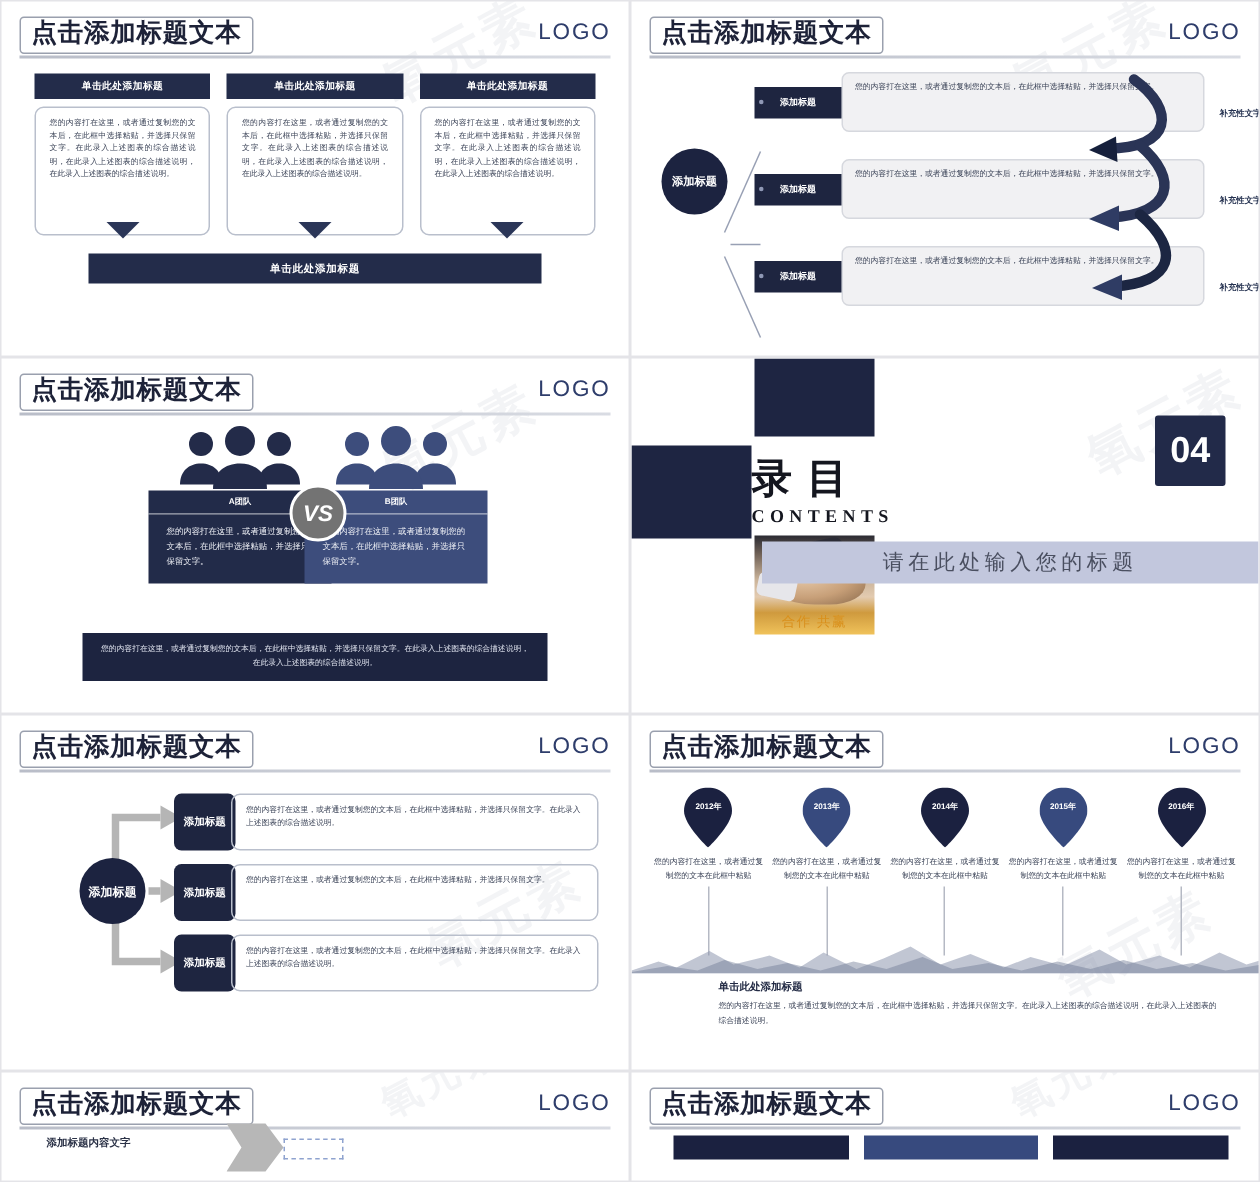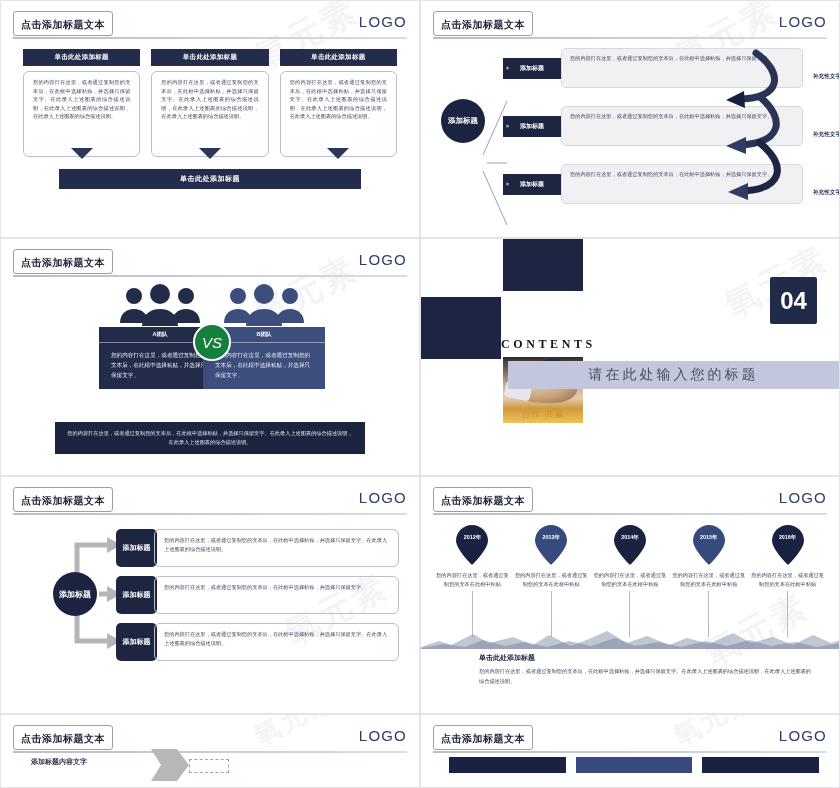--- a/index.html
+++ b/index.html
@@ -3,21 +3,21 @@
 <meta charset="utf-8">
 <style>
   html,body{margin:0;padding:0;background:#fff;}
   body{width:840px;height:788px;overflow:hidden;font-family:"Liberation Sans","DejaVu Sans",sans-serif;}
   .grid{width:840px;height:788px;display:grid;grid-template-columns:420px 420px;grid-template-rows:238px 238px 238px 74px;background:#e9e9ec;gap:0;}
   .slide{position:relative;background:#fff;overflow:hidden;border:1px solid #e4e4e8;box-sizing:border-box;}
 
   
   .shead{position:absolute;left:12px;right:12px;top:10px;height:26px;}
   .title-box{display:inline-block;border:1.4px solid #9aa0ae;border-radius:3px;padding:2px 7px 3px 7px;background:#fff;}
-  .title-box span{font-size:10px;font-weight:bold;color:#1d2238;letter-spacing:.5px;line-height:13px;}
+  .title-box span{font-size:17px;font-weight:bold;color:#1d2238;letter-spacing:.5px;line-height:13px;}
   .logo{position:absolute;right:0;top:2px;font-size:15px;font-weight:normal;color:#2e3d6b;letter-spacing:1.2px;}
   .hrule{position:absolute;left:12px;right:12px;top:36px;height:2px;background:linear-gradient(to right,#b9bdc8,#d9dce3);}
 
   
   .s1-cols{position:absolute;left:22px;right:22px;top:48px;display:flex;gap:11px;}
   .s1-col{flex:1;}
   .s1-cap{background:#232c4a;color:#fff;font-size:6.5px;font-weight:bold;text-align:center;padding:4px 0;letter-spacing:.3px;}
   .s1-body{border:1px solid #b9bfcc;border-radius:6px;margin-top:5px;padding:6px 9px;height:86px;box-sizing:border-box;}
   .s1-body p{margin:0;font-size:5.2px;line-height:8.6px;color:#3c4458;text-align:justify;}
   .s1-arrows{position:absolute;left:22px;right:22px;top:147px;display:flex;gap:11px;}
@@ -40,21 +40,21 @@
   .s3-wrap{position:absolute;left:0;right:0;top:34px;bottom:0;}
   .s3-team{position:absolute;top:10px;width:122px;}
   .s3-team.left{left:98px;}
   .s3-team.right{left:202px;}
   .s3-icon{height:44px;display:flex;align-items:flex-end;justify-content:center;}
   .s3-cap{color:#fff;font-size:5.5px;font-weight:bold;text-align:center;padding:4px 0;border-bottom:1px solid rgba(255,255,255,.45);}
   .s3-card{padding:7px 12px 9px 12px;}
   .s3-card p{margin:0;font-size:5.6px;line-height:10px;color:#eceef4;}
   .s3-left .s3-cap,.s3-left .s3-card{background:#222b49;}
   .s3-right .s3-cap,.s3-right .s3-card{background:#3d4d7c;}
-  .vs{position:absolute;left:192px;top:50px;width:34px;height:34px;border-radius:50%;background:#15803d;border:2.5px solid #fff;color:#fff;font-size:15px;font-weight:normal;font-style:italic;display:flex;align-items:center;justify-content:center;z-index:3;}
+  .vs{position:absolute;left:192px;top:50px;width:34px;height:34px;border-radius:50%;background:#737373;border:2.5px solid #fff;color:#fff;font-size:15px;font-weight:bold;font-style:italic;display:flex;align-items:center;justify-content:center;z-index:3;}
   .s3-foot{position:absolute;left:54px;right:54px;top:183px;background:#1d2440;padding:7px 10px;}
   .s3-foot p{margin:0;color:#dfe3ee;font-size:5.2px;line-height:9px;text-align:center;}
 
   
   .s4{background:#fff;}
   .sq{position:absolute;background:#1e2542;}
   .s4-cn{position:absolute;left:80px;top:62px;font-size:27px;font-weight:bold;color:#14161f;letter-spacing:10px;font-family:"Liberation Serif",serif;}
   .s4-en{position:absolute;left:80px;top:98px;font-size:12px;font-weight:bold;color:#14161f;letter-spacing:3.6px;font-family:"Liberation Serif",serif;}
   .s4-photo{position:absolute;left:82px;top:118px;width:80px;height:66px;background:linear-gradient(#2b2b33 0%,#6d5f55 18%,#cbb49a 45%,#e3cbb0 62%,#cf9a3e 78%,#f0c25a 100%);overflow:hidden;}
   .s4-photo .hand{position:absolute;left:6px;top:8px;width:68px;height:38px;background:radial-gradient(ellipse at 40% 50%,#e8cbab 0%,#c79f78 55%,#8a6a4b 100%);border-radius:40% 45% 35% 50%;}
@@ -245,20 +245,21 @@
     <div class="s3-foot">
         <p>您的内容打在这里，或者通过复制您的文本后，在此框中选择粘贴，并选择只保留文字。在此录入上述图表的综合描述说明，在此录入上述图表的综合描述说明。</p>
       </div>
   </div>
 
   <div class="slide s4">
     <div class="wm" style="left:300px;top:20px;">氧元素</div>
     <div class="sq" style="left:82px;top:0px;width:80px;height:52px;"></div>
     <div class="sq" style="left:0px;top:58px;width:80px;height:62px;"></div>
 
+    <div class="s4-cn">录目</div>
     <div class="s4-en">CONTENTS</div>
 
     <div class="s4-photo">
       <div class="hand2"></div>
       <div class="hand"></div>
       <div class="hand3"></div>
       <div class="cap">合作 共赢</div>
     </div>
 
     <div class="s4-num" style="top:38px;">04</div>

